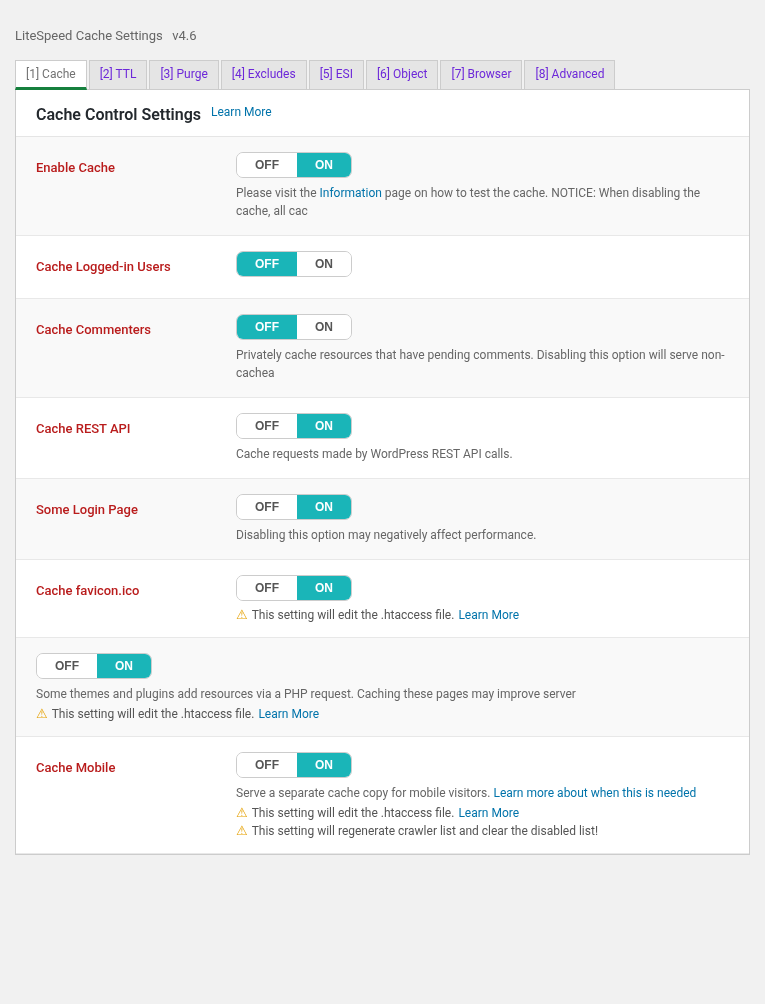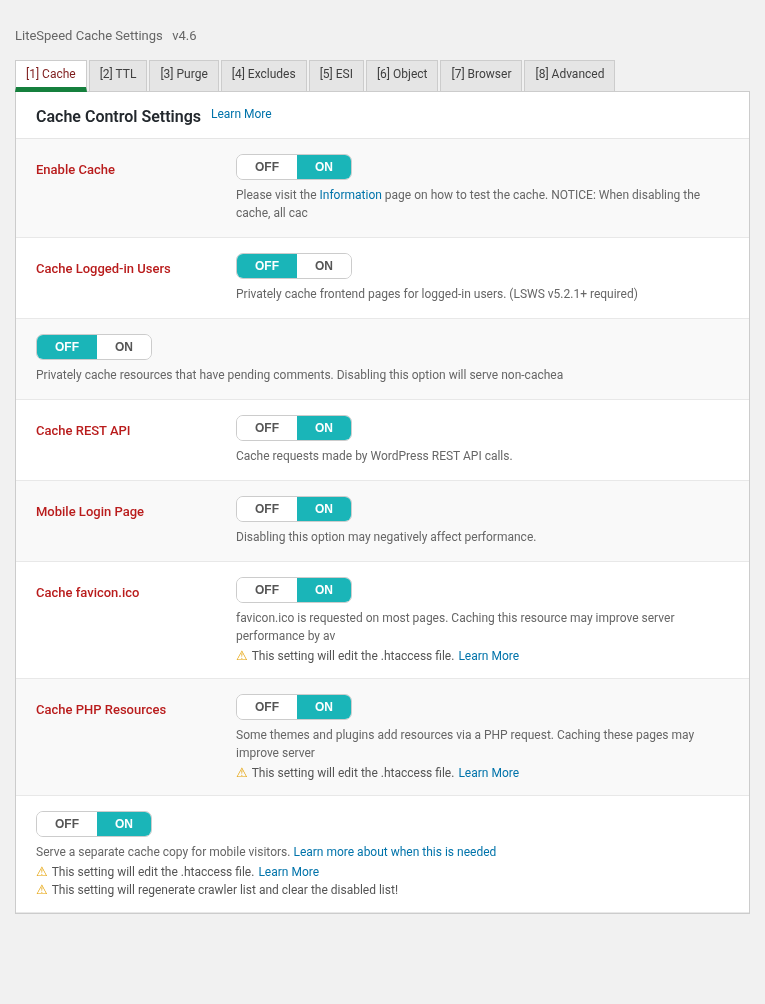--- a/index.html
+++ b/index.html
@@ -31,30 +31,30 @@
     .tabs-nav {
       display: flex;
       flex-wrap: wrap;
       gap: 2px;
       margin-bottom: 0;
     }
     .tab-item {
       padding: 6px 10px;
       border: 1px solid #ccc;
       background: #e5e5e5;
-      color: #404040;
+      color: #6d28d9;
       cursor: pointer;
       font-size: 12px;
       text-decoration: none;
       border-bottom: none;
     }
     .tab-item.active {
       background: #fff;
-      color: #7f1d1d;
-      border-bottom: 5px solid #15803d;
+      color: #737373;
+      border-bottom: 3px solid #15803d;
       margin-bottom: -1px;
       position: relative;
       z-index: 1;
     }
     
     .content-area {
       background: #fff;
       border: 1px solid #ccc;
       padding: 0;
     }
@@ -195,25 +195,25 @@
 
     <div class="setting-row">
       <div class="setting-label">Cache Logged-in Users</div>
       <div class="setting-control">
         <div class="toggle-container">
           <div class="toggle-switch">
             <button class="toggle-option off-active">OFF</button>
             <button class="toggle-option">ON</button>
           </div>
         </div>
-        <div class="setting-desc">Privately cache frontend pages for logged-in users. (LSWS v5.2.1+ required)</div>
-      </div>
-    </div>
-
-    <div class="setting-row">
+      </div>
+    </div>
+
+    <div class="setting-row">
+      <div class="setting-label">Cache Commenters</div>
       <div class="setting-control">
         <div class="toggle-container">
           <div class="toggle-switch">
             <button class="toggle-option off-active">OFF</button>
             <button class="toggle-option">ON</button>
           </div>
         </div>
         <div class="setting-desc">Privately cache resources that have pending comments. Disabling this option will serve non-cachea</div>
       </div>
     </div>
@@ -225,69 +225,68 @@
           <div class="toggle-switch">
             <button class="toggle-option">OFF</button>
             <button class="toggle-option on-active">ON</button>
           </div>
         </div>
         <div class="setting-desc">Cache requests made by WordPress REST API calls.</div>
       </div>
     </div>
 
     <div class="setting-row">
-      <div class="setting-label">Mobile Login Page</div>
+      <div class="setting-label">Some Login Page</div>
       <div class="setting-control">
         <div class="toggle-container">
           <div class="toggle-switch">
             <button class="toggle-option">OFF</button>
             <button class="toggle-option on-active">ON</button>
           </div>
         </div>
         <div class="setting-desc">Disabling this option may negatively affect performance.</div>
       </div>
     </div>
 
     <div class="setting-row">
       <div class="setting-label">Cache favicon.ico</div>
       <div class="setting-control">
         <div class="toggle-container">
           <div class="toggle-switch">
             <button class="toggle-option">OFF</button>
             <button class="toggle-option on-active">ON</button>
           </div>
         </div>
-        <div class="setting-desc">favicon.ico is requested on most pages. Caching this resource may improve server performance by av</div>
         <div class="warning-line">
           <span class="warning-icon">⚠</span>
           <span>This setting will edit the .htaccess file. </span>
           <a href="#" class="learn-more-link">Learn More</a>
         </div>
       </div>
     </div>
 
     <div class="setting-row">
-      <div class="setting-label">Cache PHP Resources</div>
       <div class="setting-control">
         <div class="toggle-container">
           <div class="toggle-switch">
             <button class="toggle-option">OFF</button>
             <button class="toggle-option on-active">ON</button>
           </div>
         </div>
         <div class="setting-desc">Some themes and plugins add resources via a PHP request. Caching these pages may improve server</div>
         <div class="warning-line">
           <span class="warning-icon">⚠</span>
           <span>This setting will edit the .htaccess file. </span>
           <a href="#" class="learn-more-link">Learn More</a>
         </div>
       </div>
     </div>
 
     <div class="setting-row">
+      <div class="setting-label">Cache Mobile</div>
       <div class="setting-control">
         <div class="toggle-container">
           <div class="toggle-switch">
             <button class="toggle-option">OFF</button>
             <button class="toggle-option on-active">ON</button>
           </div>
         </div>
         <div class="setting-desc">
           Serve a separate cache copy for mobile visitors. <a href="#">Learn more about when this is needed</a>
         </div>

